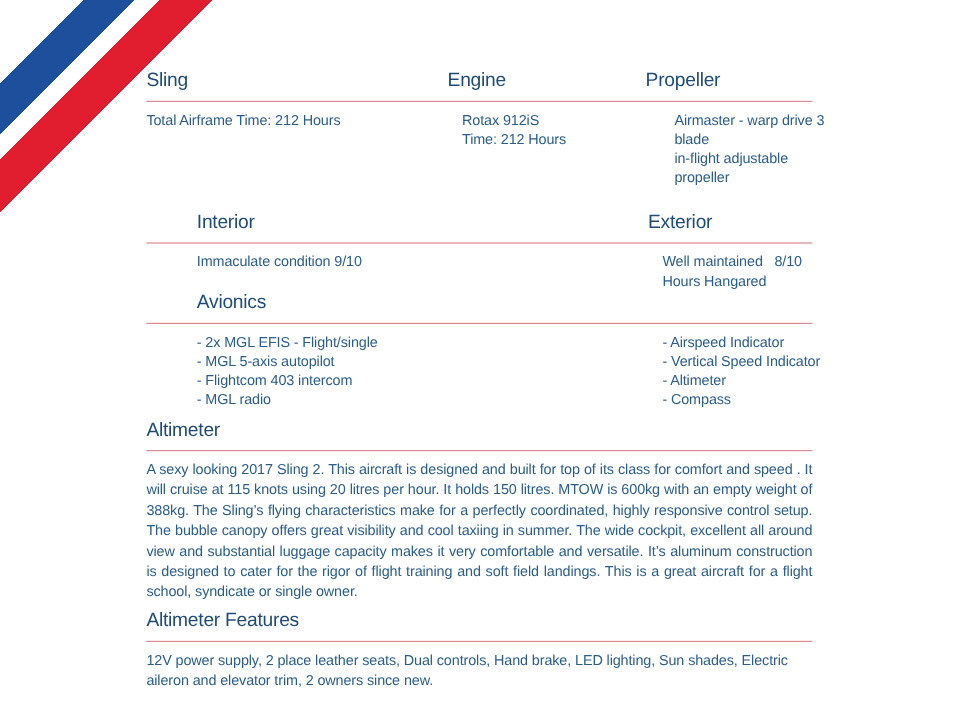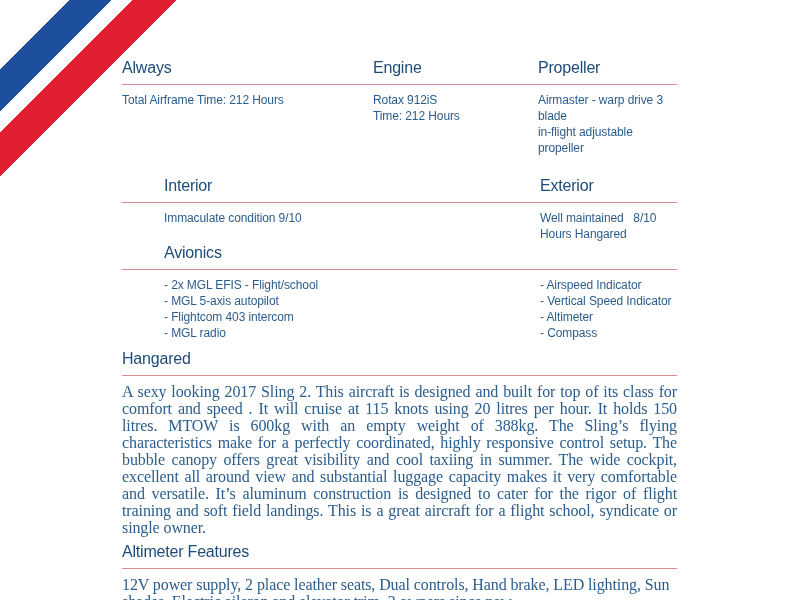--- a/index.html
+++ b/index.html
@@ -39,50 +39,49 @@
     color: #1e4b78;
   }
   .rule {
     border: 0;
     border-top: 1px solid #dd8a90;
     margin: 6px 0 0 0;
     height: 0;
   }
   .grid3 { display: grid; grid-template-columns: 251px 165px 139px; }
   .grid2 { display: grid; grid-template-columns: 376px 179px; margin-left: 42px; }
-  .sec-values { margin-top: 7px; }
+  .sec-values { margin-top: 7px; gap: 12px; }
   .line, .list-item {
     font-size: 12px;
     line-height: 16px;
     white-space: pre-wrap;
     letter-spacing: -0.1px;
   }
   .m-top-19 { margin-top: 19px; }
   .m-top-7  { margin-top: 7px; }
   .m-top-5  { margin-top: 5px; }
   .para {
-    font-size: 16px;
+    font-size: 12px;
     line-height: 17px;
     letter-spacing: -0.1px;
     margin-top: 7px;
-    font-family: Liberation Serif, serif;
   }
   .justify { text-align: justify; }
 </style>
 </head>
 <body>
 
 <div class="page">
 
   <div class="ribbon"></div>
 
   <div class="content">
 
     <div class="grid3">
-      <h2>Always</h2>
+      <h2>Sling</h2>
       <h2>Engine</h2>
       <h2>Propeller</h2>
     </div>
     <hr class="rule">
     <div class="grid3 sec-values">
       <div>
         <div class="line">Total Airframe Time: 212 Hours</div>
       </div>
       <div>
         <div class="line">Rotax 912iS</div>
@@ -109,34 +108,34 @@
       </div>
     </div>
 
     <div class="grid2">
       <h2>Avionics</h2>
       <div></div>
     </div>
     <hr class="rule">
     <div class="grid2 sec-values">
       <div>
-        <div class="list-item">- 2x MGL EFIS - Flight/school</div>
+        <div class="list-item">- 2x MGL EFIS - Flight/single</div>
         <div class="list-item">- MGL 5-axis autopilot</div>
         <div class="list-item">- Flightcom 403 intercom</div>
         <div class="list-item">- MGL radio</div>
       </div>
       <div>
         <div class="list-item">- Airspeed Indicator</div>
         <div class="list-item">- Vertical Speed Indicator</div>
         <div class="list-item">- Altimeter</div>
         <div class="list-item">- Compass</div>
       </div>
     </div>
 
-    <h2 class="m-top-7">Hangared</h2>
+    <h2 class="m-top-7">Altimeter</h2>
     <hr class="rule">
     <p class="para justify">A sexy looking 2017 Sling 2. This aircraft is designed and built for top of its class for comfort and speed . It will cruise at 115 knots using 20 litres per hour. It holds 150 litres. MTOW is 600kg with an empty weight of 388kg. The Sling’s flying characteristics make for a perfectly coordinated, highly responsive control setup. The bubble canopy offers great visibility and cool taxiing in summer. The wide cockpit, excellent all around view and substantial luggage capacity makes it very comfortable and versatile. It’s aluminum construction is designed to cater for the rigor of flight training and soft field landings. This is a great aircraft for a flight school, syndicate or single owner.</p>
 
     <h2 class="m-top-5">Altimeter Features</h2>
     <hr class="rule">
     <p class="para">12V power supply, 2 place leather seats, Dual controls, Hand brake, LED lighting, Sun shades, Electric aileron and elevator trim, 2 owners since new.</p>
 
   </div>
 </div>
 

